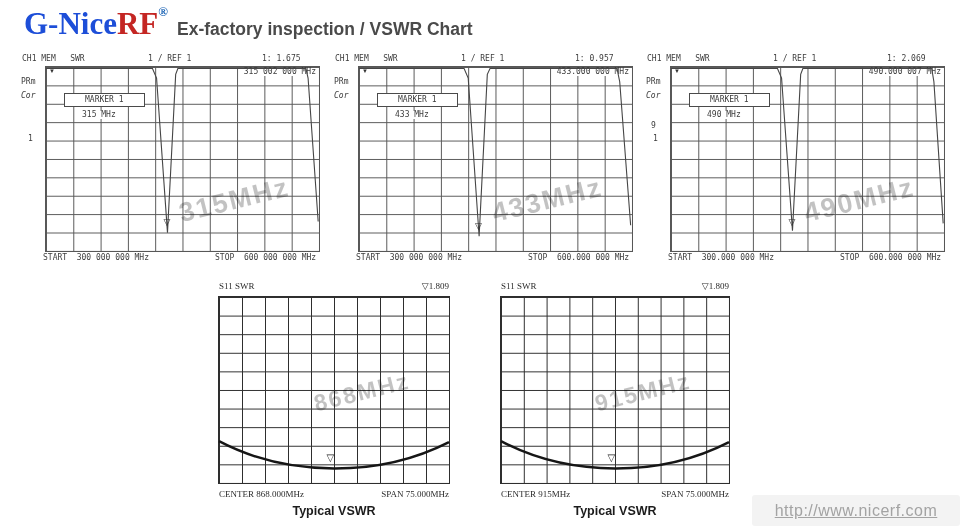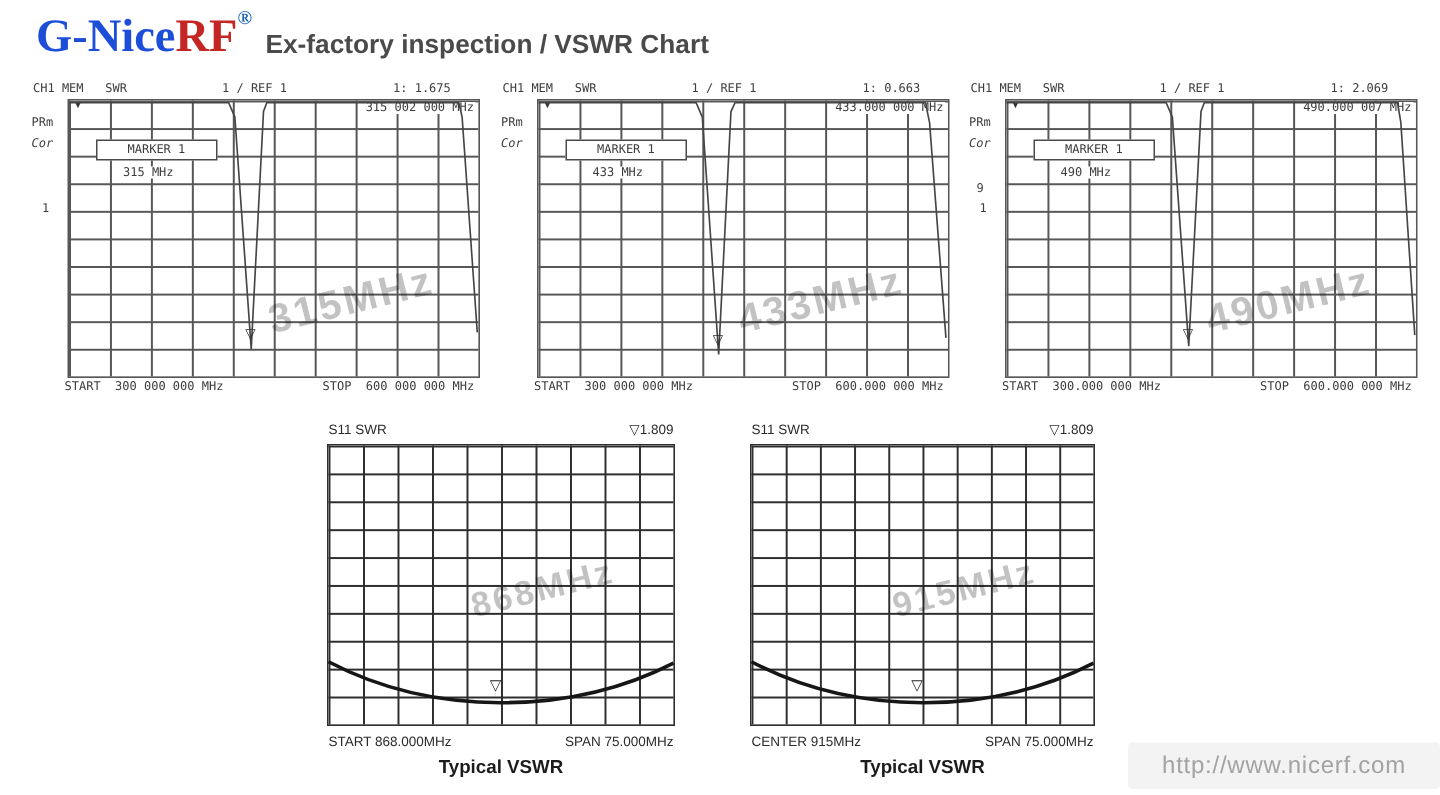--- a/index.html
+++ b/index.html
@@ -41,21 +41,21 @@
   .dip-marker{position:absolute;left:calc(44.5% - 4px);top:82%;font-size:9px;
         color:#2e2e2e;line-height:1;}
   .lbl-start{left:23px;top:199px;}
   .lbl-stop{left:195px;top:199px;}
   .watermark{position:absolute;font-weight:bold;color:rgba(0,0,0,0.24);
         transform:rotate(-14deg);letter-spacing:2px;white-space:nowrap;}
   .na-watermark{left:132px;top:118px;font-size:27px;}
 
   
   .swr-panel{position:absolute;top:278px;height:252px;}
-  .swr-txt{font-family:Liberation Sans, sans-serif;font-size:9px;color:#2b2b2b;
+  .swr-txt{font-family:Liberation Serif, serif;font-size:9px;color:#2b2b2b;
         white-space:pre;line-height:1;}
   .swr-title{left:1px;top:4px;}
   .swr-readout{right:1px;top:4px;}
   .swr-grid{position:absolute;left:0;top:18px;width:100%;height:188px;
         border:1px solid #2e2e2e;box-sizing:border-box;
         background-image:linear-gradient(to right,#2e2e2e 1px,transparent 1px),
                          linear-gradient(to bottom,#2e2e2e 1px,transparent 1px);
         background-size:10% 10%;}
   .swr-curve{position:absolute;left:0;top:0;width:100%;height:100%;overflow:visible;}
   .swr-dip-marker{position:absolute;left:calc(48.5% - 4px);top:84%;font-size:10px;
@@ -63,21 +63,21 @@
   .swr-center{left:1px;top:212px;}
   .swr-span{right:1px;top:212px;}
   .swr-caption{left:0;top:226px;width:100%;text-align:center;font-size:12.5px;
         font-weight:bold;color:#1c1c1c;font-family:"Liberation Sans",sans-serif;}
   .swr-watermark{left:41%;top:44%;font-size:23px;}
 
   
   .url-chip{position:absolute;left:752px;top:495px;width:208px;height:31px;
         background:#f3f3f3;border-radius:3px;display:flex;align-items:center;
         justify-content:center;}
-  .url-chip span{font-size:16px;color:#a3a3a3;letter-spacing:0.5px;}
+  .url-chip span{font-size:16px;color:#a3a3a3;letter-spacing:0.5px;text-decoration:underline;}
 </style>
 </head>
 <body>
 
 <div class="logo">
   <span class="p1">G-Nice</span><span class="p2">RF</span><span class="reg">®</span>
 </div>
 <div class="page-title">Ex-factory inspection / VSWR Chart</div>
 
 <div class="na-panel" style="left:20px;">
@@ -99,21 +99,21 @@
     <span class="dip-marker">▽</span>
     <div class="watermark na-watermark">315MHz</div>
   </div>
   <span class="abs mono lbl-start">START  300 000 000 MHz</span>
   <span class="abs mono lbl-stop">STOP  600 000 000 MHz</span>
 </div>
 
 <div class="na-panel" style="left:333px;">
   <span class="abs mono hd1">CH1 MEM   SWR</span>
   <span class="abs mono hd2">1 / REF 1</span>
-  <span class="abs mono hd3">1: 0.663</span>
+  <span class="abs mono hd3">1: 0.957</span>
   <span class="abs mono sl-a">PRm</span>
   <span class="abs mono sl-b">Cor</span>
   <div class="na-grid">
     <span class="na-cursor">▼</span>
     <span class="mono freq-readout">433.000 000 MHz</span>
     <svg class="na-trace" viewBox="0 0 100 100" preserveAspectRatio="none">
       <polyline fill="none" stroke="#454545" stroke-width="1.1" vector-effect="non-scaling-stroke" points="0,0.8 38.5,0.8 40,6 44,92 47,4 48,0.8 94.5,0.8 95.5,8 99.5,86"></polyline>
     </svg>
     <span class="mono marker-box">MARKER 1</span>
     <span class="mono marker-freq">433 MHz</span>
@@ -150,21 +150,21 @@
 <div class="swr-panel" style="left:218px;width:232px;">
   <span class="abs swr-txt swr-title">S11 SWR</span>
   <span class="abs swr-txt swr-readout">▽1.809</span>
   <div class="swr-grid">
     <svg class="swr-curve" viewBox="0 0 100 100" preserveAspectRatio="none">
       <path fill="none" stroke="#161616" stroke-width="2.4" vector-effect="non-scaling-stroke" d="M 0 77.5 C 30 97, 70 97, 100 78"></path>
     </svg>
     <span class="swr-dip-marker">▽</span>
     <div class="watermark swr-watermark">868MHz</div>
   </div>
-  <span class="abs swr-txt swr-center">START 868.000MHz</span>
+  <span class="abs swr-txt swr-center">CENTER 868.000MHz</span>
   <span class="abs swr-txt swr-span">SPAN 75.000MHz</span>
   <div class="abs swr-caption">Typical VSWR</div>
 </div>
 
 <div class="swr-panel" style="left:500px;width:230px;">
   <span class="abs swr-txt swr-title">S11 SWR</span>
   <span class="abs swr-txt swr-readout">▽1.809</span>
   <div class="swr-grid">
     <svg class="swr-curve" viewBox="0 0 100 100" preserveAspectRatio="none">
       <path fill="none" stroke="#161616" stroke-width="2.4" vector-effect="non-scaling-stroke" d="M 0 77.5 C 30 97, 70 97, 100 78"></path>

